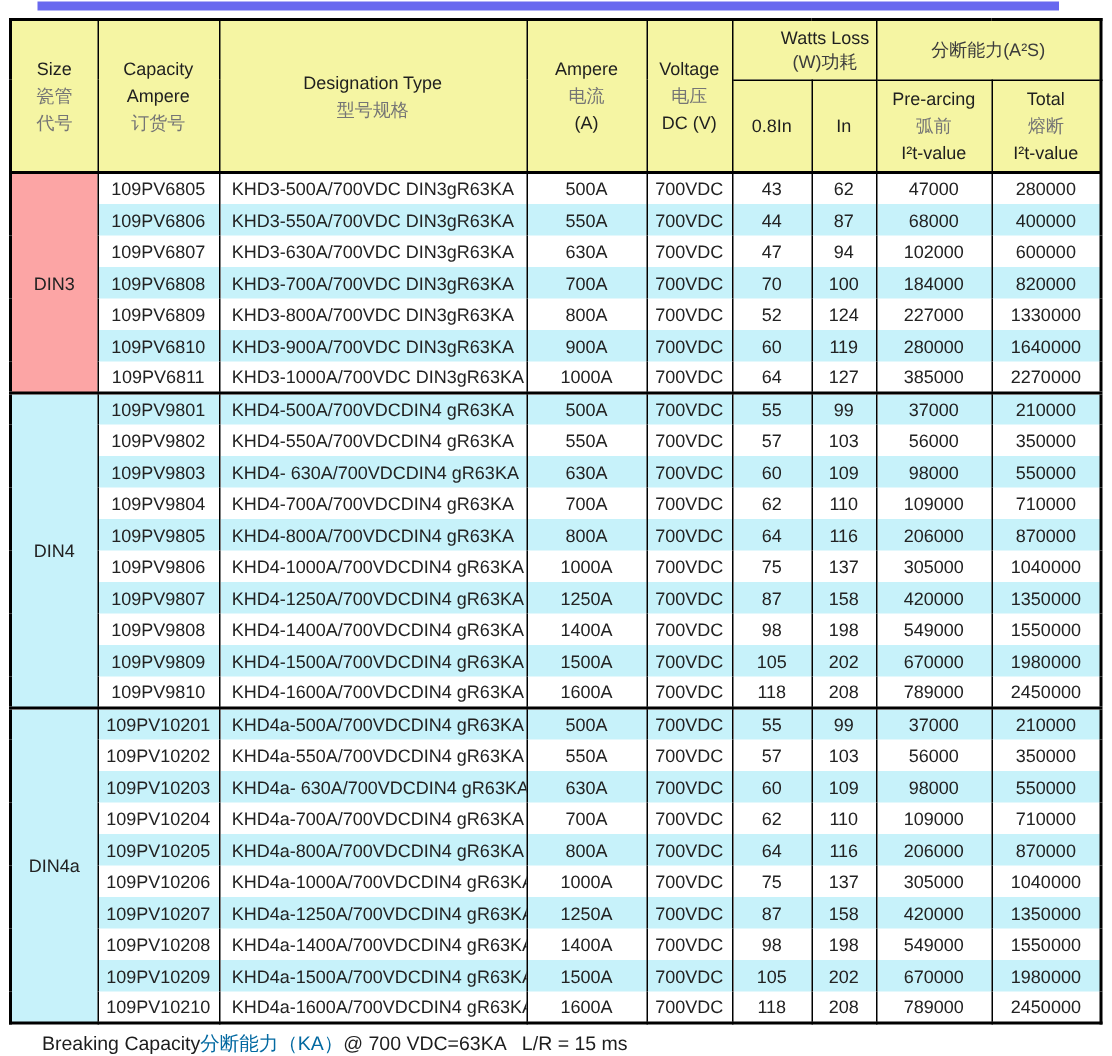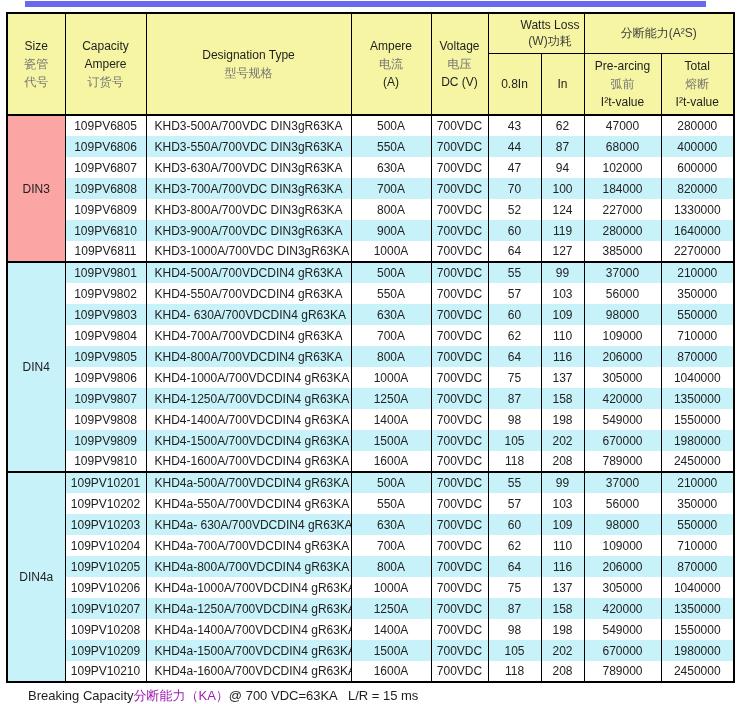--- a/index.html
+++ b/index.html
@@ -47,21 +47,21 @@
     background:#ffffff;
     overflow:hidden;white-space:nowrap;
   }
   tr.alt td{background:var(--stripe-bg);}
   td.designation-cell{text-align:left;padding-left:8px;}
   td.size-cell{background:#fca5a5;}
   .footer-note{
     position:absolute;left:28px;top:687px;
     font-size:13px;color:#1d1d1d;white-space:pre;
   }
-  .footer-note .zh{color:#a21caf;}
+  .footer-note .zh{color:#0369a1;}
 </style>
 </head>
 <body>
 
 <div class="top-rule"></div>
 
 <table class="spec-table" id="spec-table">
   <colgroup>
     <col style="width:58px">
       <col style="width:81px">

